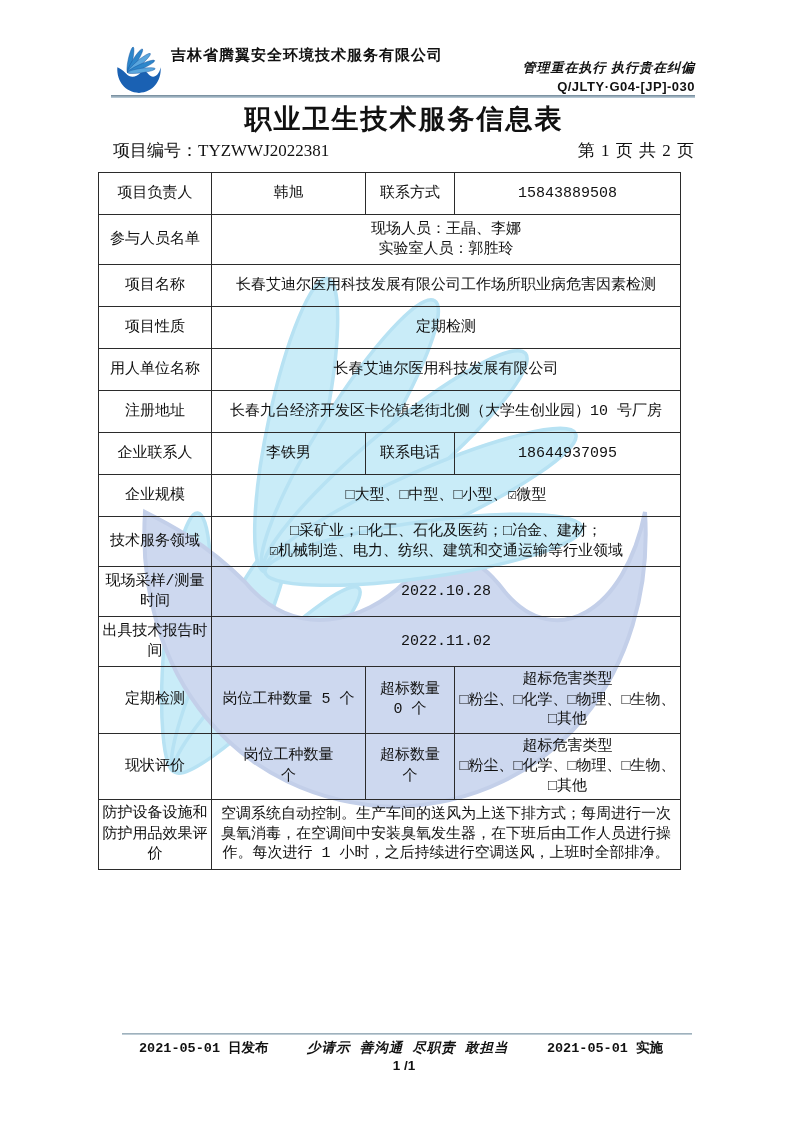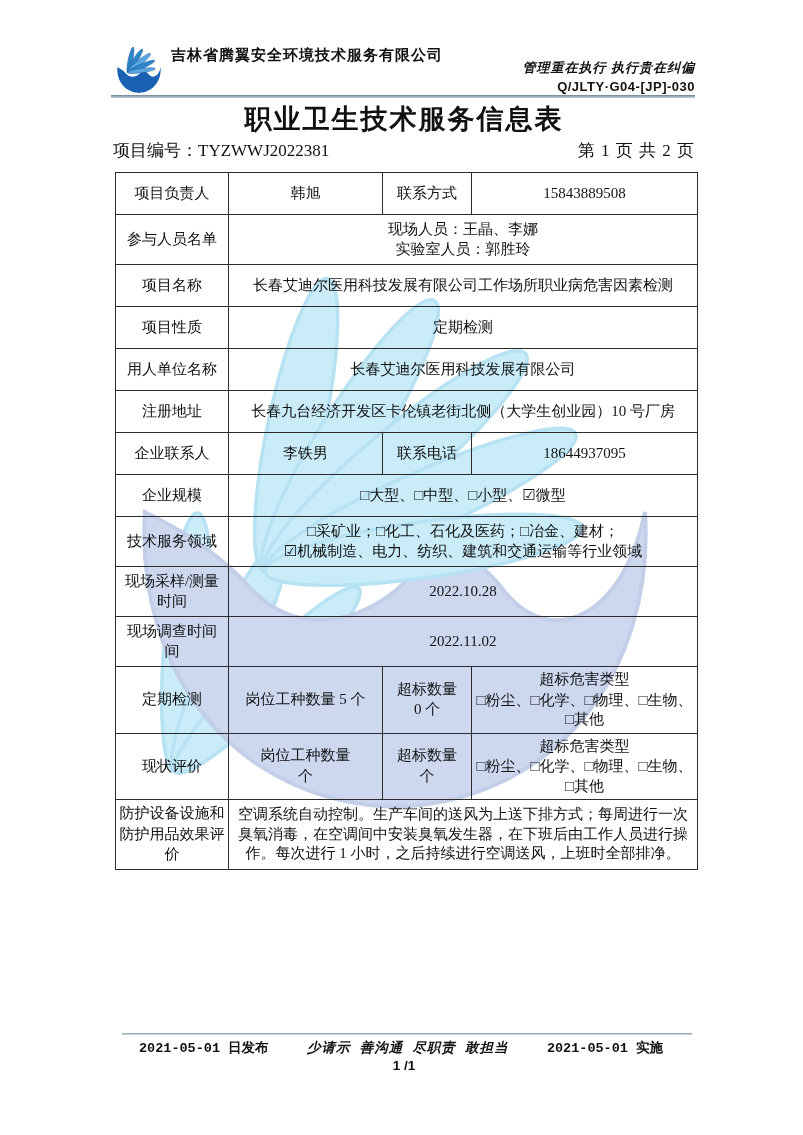--- a/index.html
+++ b/index.html
@@ -13,22 +13,22 @@
   .slogan{font-weight:bold;font-style:italic;font-size:13px;letter-spacing:1px;}
   .doccode{font-weight:bold;font-size:13px;letter-spacing:.5px;margin-top:2px;}
   .hdr-rule{position:absolute;top:95px;left:111px;width:584px;height:3px;background:linear-gradient(#6e8596,#c2d3de);z-index:2;}
   
   .title{position:absolute;top:101px;left:113px;width:582px;text-align:center;
          font-family:"Liberation Sans","DejaVu Sans",sans-serif;font-weight:bold;font-size:27px;letter-spacing:2px;z-index:2;}
   .meta{position:absolute;top:139px;left:113px;width:582px;display:flex;justify-content:space-between;
         font-size:17px;z-index:2;}
   .meta .right{letter-spacing:1px;}
   
-  table.info{position:absolute;top:172px;left:115px;width:582px;border-collapse:collapse;z-index:2;
-             table-layout:fixed;background:transparent;}
+  table.info{position:absolute;top:172px;left:98px;width:582px;border-collapse:collapse;z-index:2;
+             table-layout:fixed;background:transparent;font-family:Liberation Mono, monospace;}
   table.info td{border:1px solid #2b2b2b;text-align:center;vertical-align:middle;
                 font-size:15px;line-height:1.3;padding:2px 3px;background:transparent;word-break:break-all;}
   td.lbl div, td.val div{margin:1px 0;}
   td.longtext{font-size:14.5px;line-height:1.45;}
   
   .watermark{position:absolute;left:95px;top:272px;width:600px;height:565px;z-index:1;pointer-events:none;}
   
   .ftr-rule{position:absolute;top:1033px;left:122px;width:570px;height:2px;background:linear-gradient(#8fa3b0,#cfdbe2);z-index:2;}
   .ftr{position:absolute;top:1039px;left:113px;width:582px;display:flex;justify-content:space-between;align-items:center;
        font-family:Liberation Mono, monospace;font-weight:bold;font-size:13.5px;z-index:2;}
@@ -219,21 +219,21 @@
           <td class="lbl">
             <div>现场采样/测量</div>
             <div>时间</div>
           </td>
           <td colspan="3" class="val">
             <div>2022.10.28</div>
           </td>
         </tr>
         <tr style="height: 50px;">
           <td class="lbl">
-            <div>现场调查时间</div>
+            <div>出具技术报告时</div>
             <div>间</div>
           </td>
           <td colspan="3" class="val">
             <div>2022.11.02</div>
           </td>
         </tr>
         <tr style="height: 62px;">
           <td class="lbl">
             <div>定期检测</div>
           </td>

